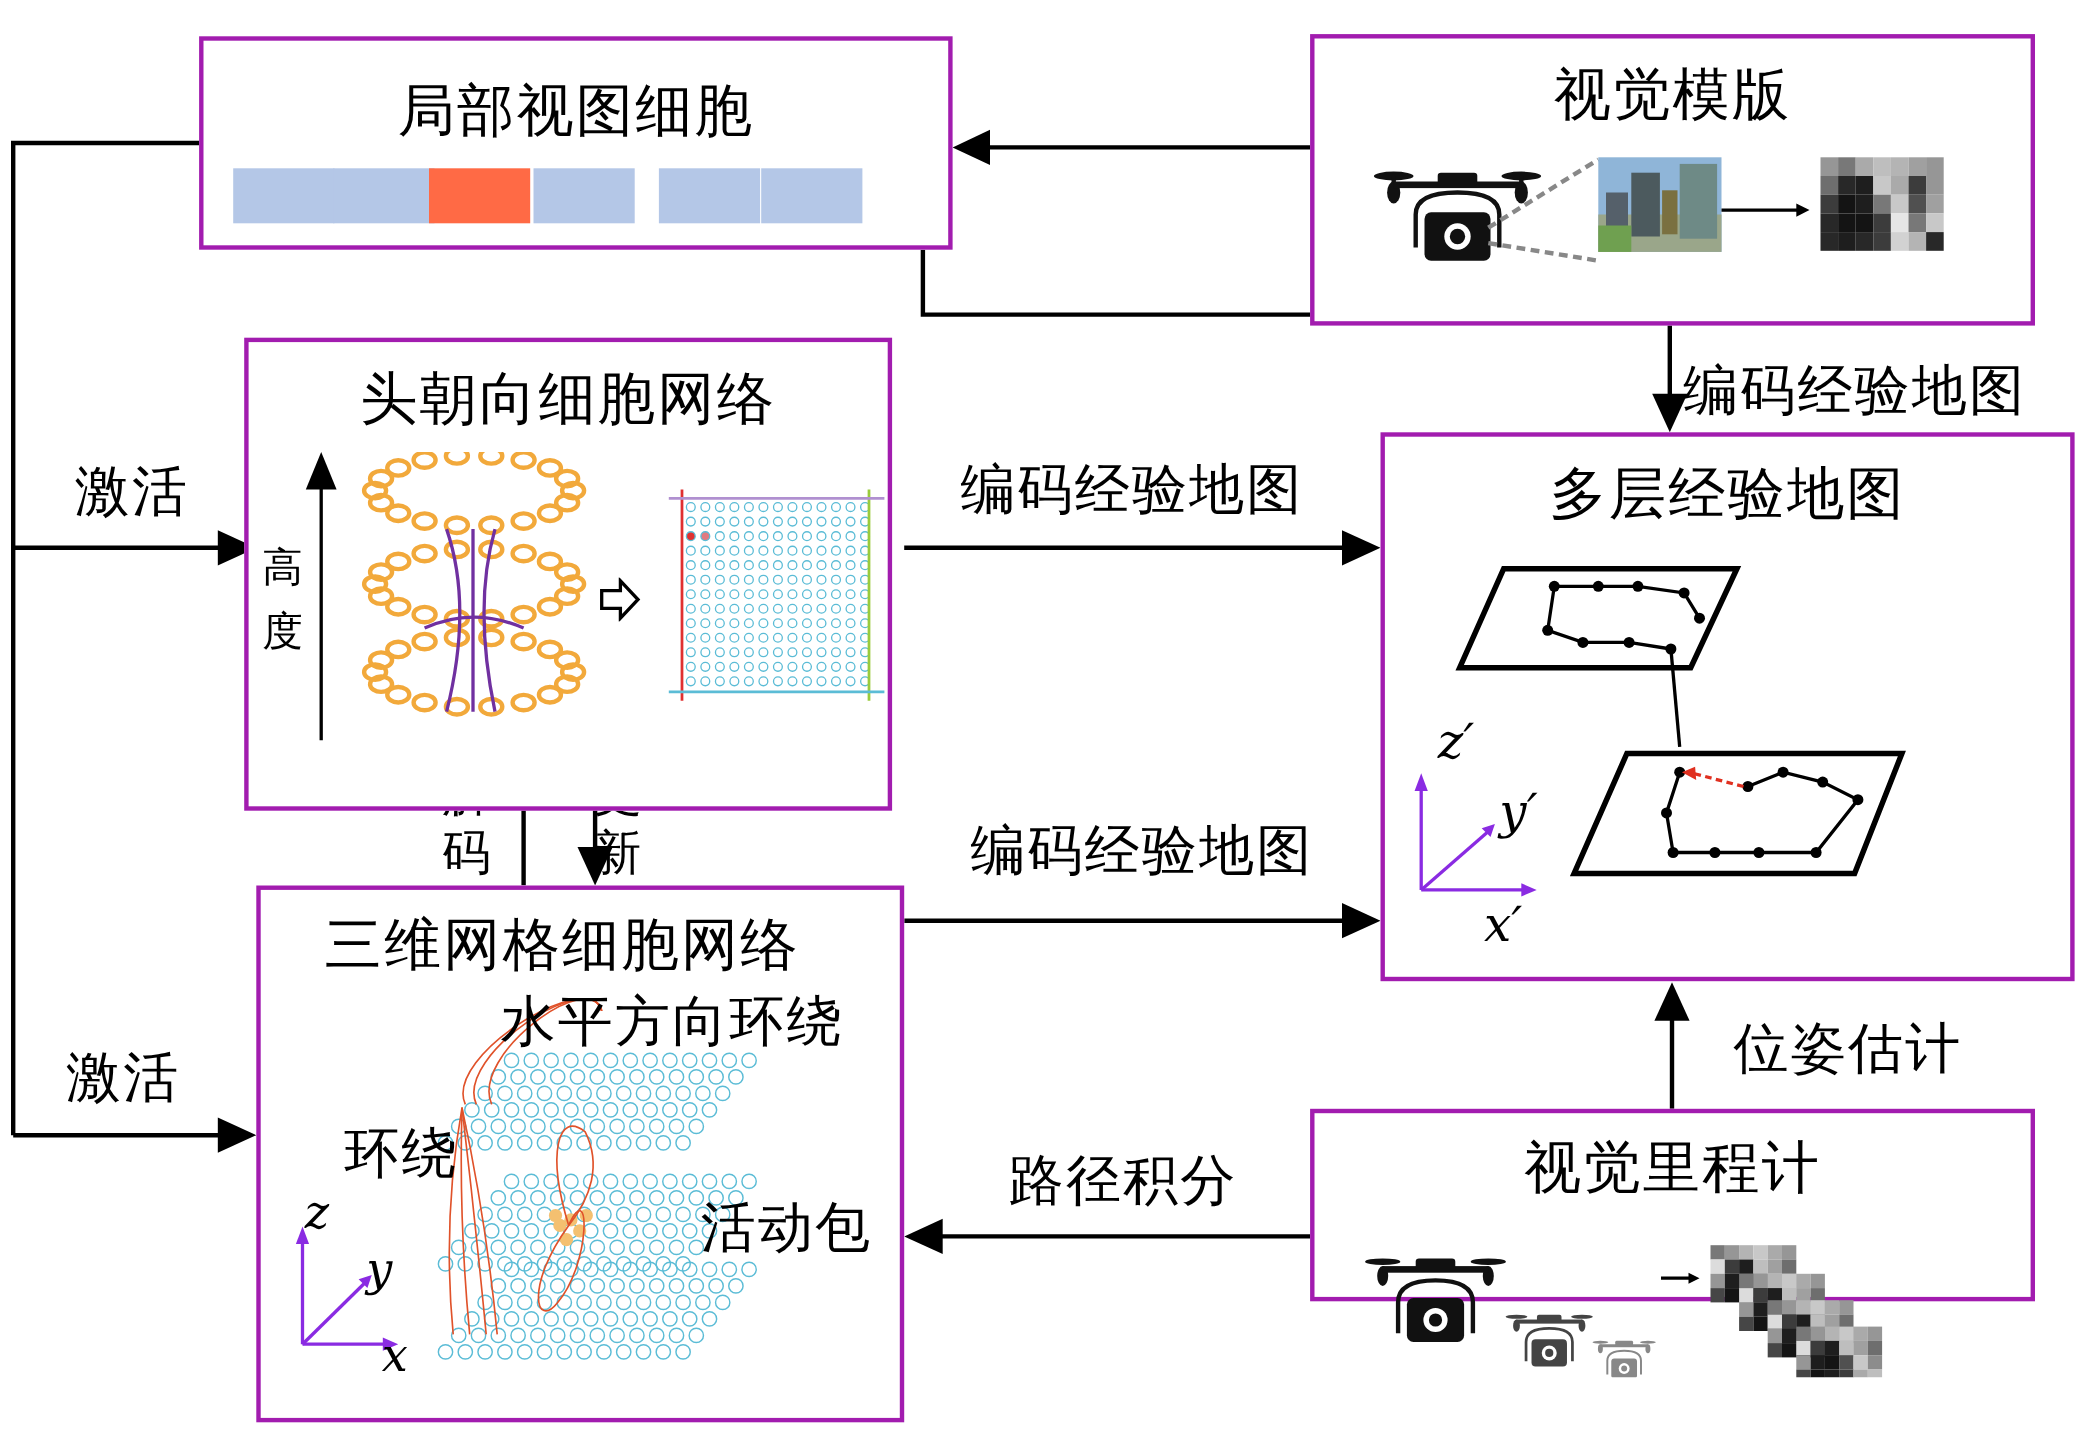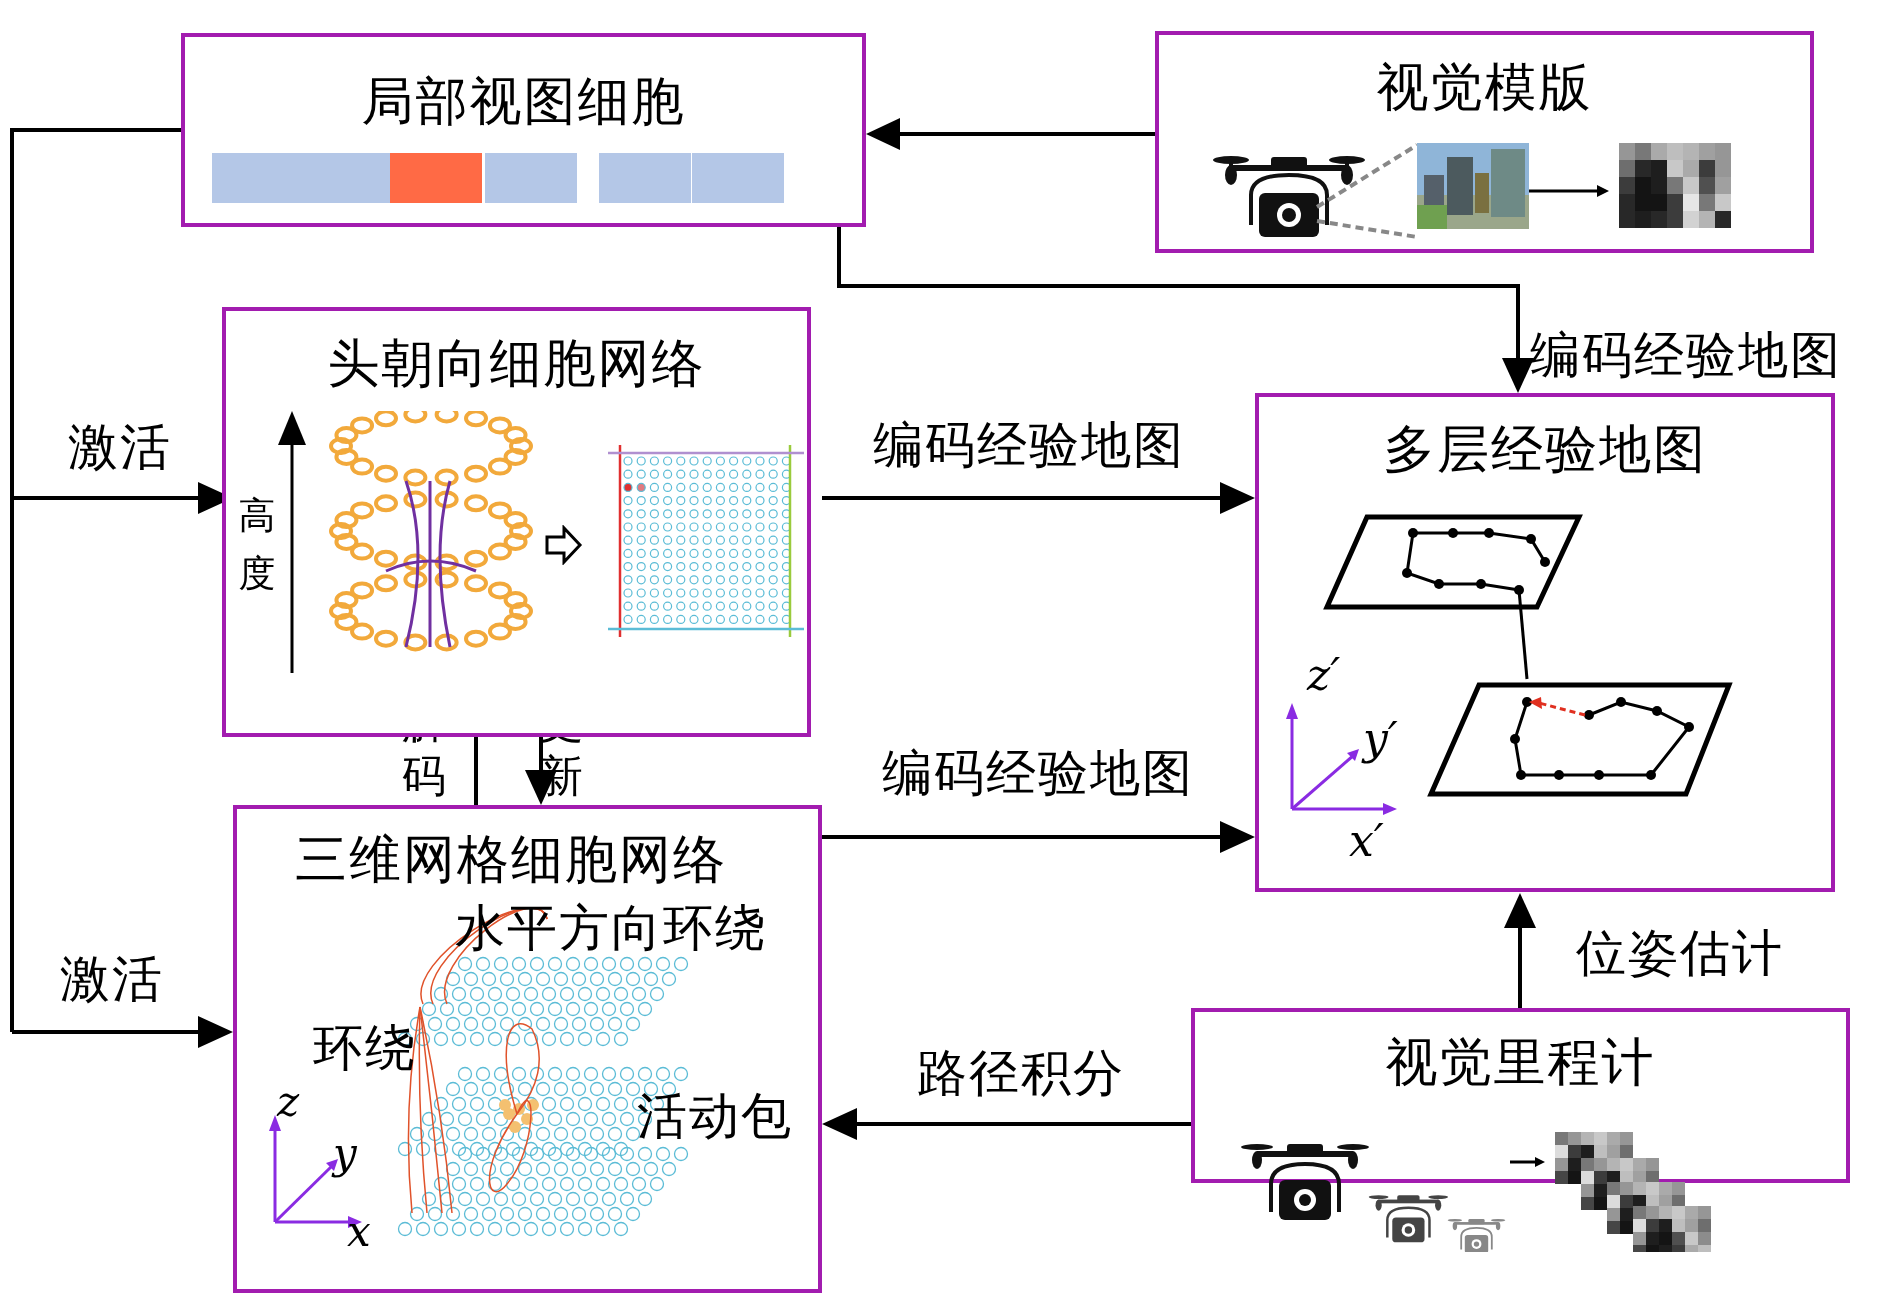--- a/index.html
+++ b/index.html
@@ -68,21 +68,21 @@
   <div id="lvc-cells">
       <div class="lvc-cell" style="left: 27px; background: rgb(180, 199, 231);"></div>
       <div class="lvc-cell" style="left: 118px; background: rgb(180, 199, 231);"></div>
       <div class="lvc-cell" style="left: 205px; background: rgb(255, 106, 69);"></div>
       <div class="lvc-cell" style="left: 300px; background: rgb(180, 199, 231);"></div>
       <div class="lvc-cell" style="left: 414px; background: rgb(180, 199, 231);"></div>
       <div class="lvc-cell" style="left: 507px; background: rgb(180, 199, 231);"></div>
     </div>
 </div>
 
-<div class="box" style="left:1155px;top:31px;width:659px;height:222px;">
+<div class="box" style="left:1191px;top:31px;width:659px;height:265px;">
   <div class="title" style="top:22px;">视觉模版</div>
   <svg style="position:absolute;left:40px;top:100px;" width="580" height="110">
     <g>
       <ellipse cx="32" cy="25" rx="18" ry="4" fill="#111"></ellipse>
         <ellipse cx="148" cy="25" rx="18" ry="4" fill="#111"></ellipse>
       <rect x="30" y="25" width="4" height="10" fill="#111"></rect>
         <rect x="146" y="25" width="4" height="10" fill="#111"></rect>
       <ellipse cx="32" cy="40" rx="6" ry="10" fill="#111"></ellipse>
         <ellipse cx="148" cy="40" rx="6" ry="10" fill="#111"></ellipse>
       <rect x="32" y="30" width="116" height="6" fill="#111"></rect>
@@ -385,21 +385,21 @@
       <circle cx="162" cy="178.39999999999998" r="4" fill="none" stroke="#5bbcd6" stroke-width="1.2"></circle>
       <circle cx="175.2" cy="178.39999999999998" r="4" fill="none" stroke="#5bbcd6" stroke-width="1.2"></circle>
       <circle cx="188.39999999999998" cy="178.39999999999998" r="4" fill="none" stroke="#5bbcd6" stroke-width="1.2"></circle>
       <line x1="22" y1="4" x2="22" y2="196" stroke="#e03030" stroke-width="2.5"></line>
       <line x1="192" y1="4" x2="192" y2="196" stroke="#9acb3c" stroke-width="2.5"></line>
       <line x1="10" y1="12" x2="206" y2="12" stroke="#b090d0" stroke-width="2.5"></line>
       <line x1="10" y1="188" x2="206" y2="188" stroke="#5bbcd6" stroke-width="2.5"></line>
     </svg>
 </div>
 
-<div class="box" style="left:1255px;top:393px;width:580px;height:499px;">
+<div class="box" style="left:1255px;top:393px;width:631px;height:499px;">
   <div class="title" style="top:22px;">多层经验地图</div>
   <svg id="mlmap" style="position:absolute;left:0;top:0;" width="525" height="495">
       <polygon points="108,120 320,120 278,210 68,210" fill="none" stroke="#000" stroke-width="5"></polygon>
       <polygon points="220,288 470,288 427,397 172,397" fill="none" stroke="#000" stroke-width="5"></polygon>
       <circle cx="154" cy="136" r="5" fill="#000"></circle>
       <circle cx="194" cy="136" r="5" fill="#000"></circle>
       <circle cx="230" cy="136" r="5" fill="#000"></circle>
       <circle cx="272" cy="142" r="5" fill="#000"></circle>
       <circle cx="286" cy="165" r="5" fill="#000"></circle>
       <circle cx="148" cy="176" r="5" fill="#000"></circle>

